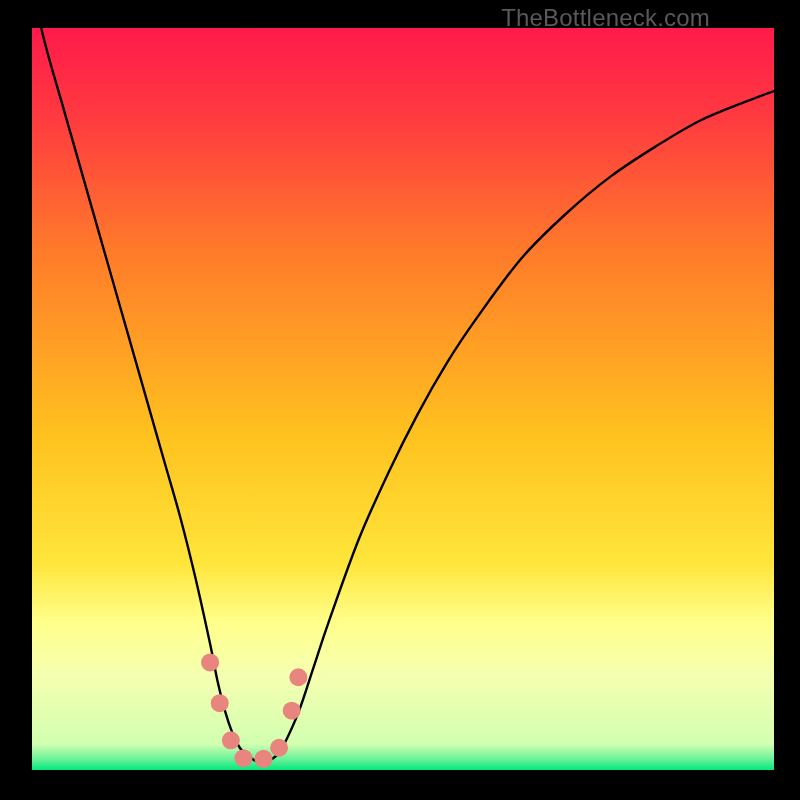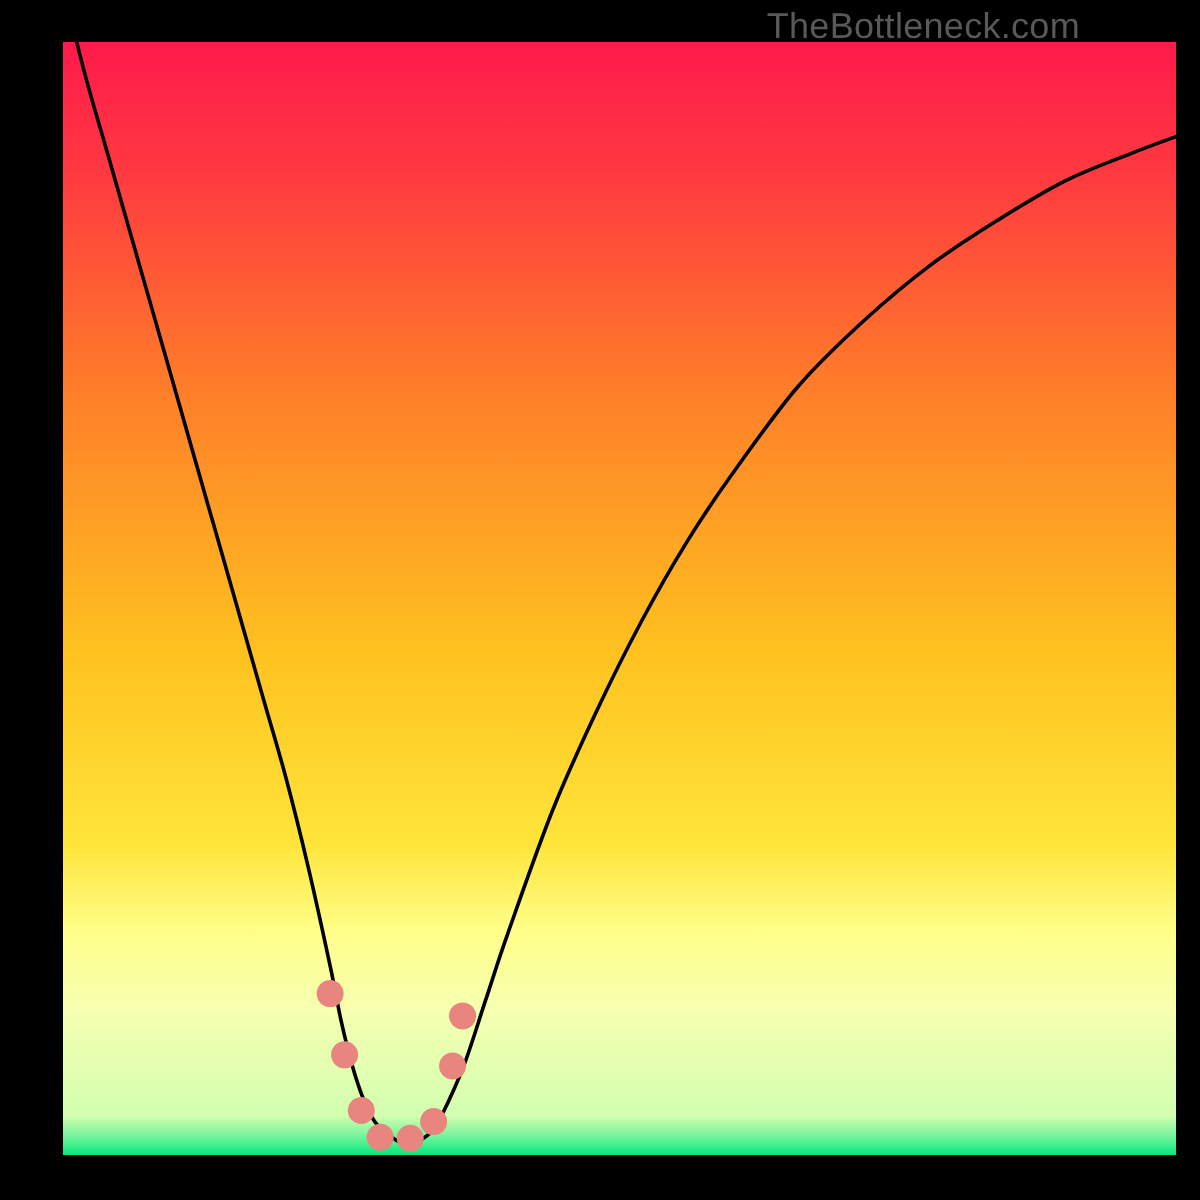--- a/index.html
+++ b/index.html
@@ -6,21 +6,21 @@
     margin: 0;
     padding: 0;
     width: 800px;
     height: 800px;
     background: #000;
     overflow: hidden;
     font-family: Arial, Helvetica, sans-serif;
   }
   .frame {
     position: absolute;
-    left: 12px;
+    left: 2px;
     top: 0;
     width: 716px;
     height: 800px;
     background: #000;
   }
   .plot {
     position: absolute;
     left: 30px;
     top: 28px;
     width: 742px;

